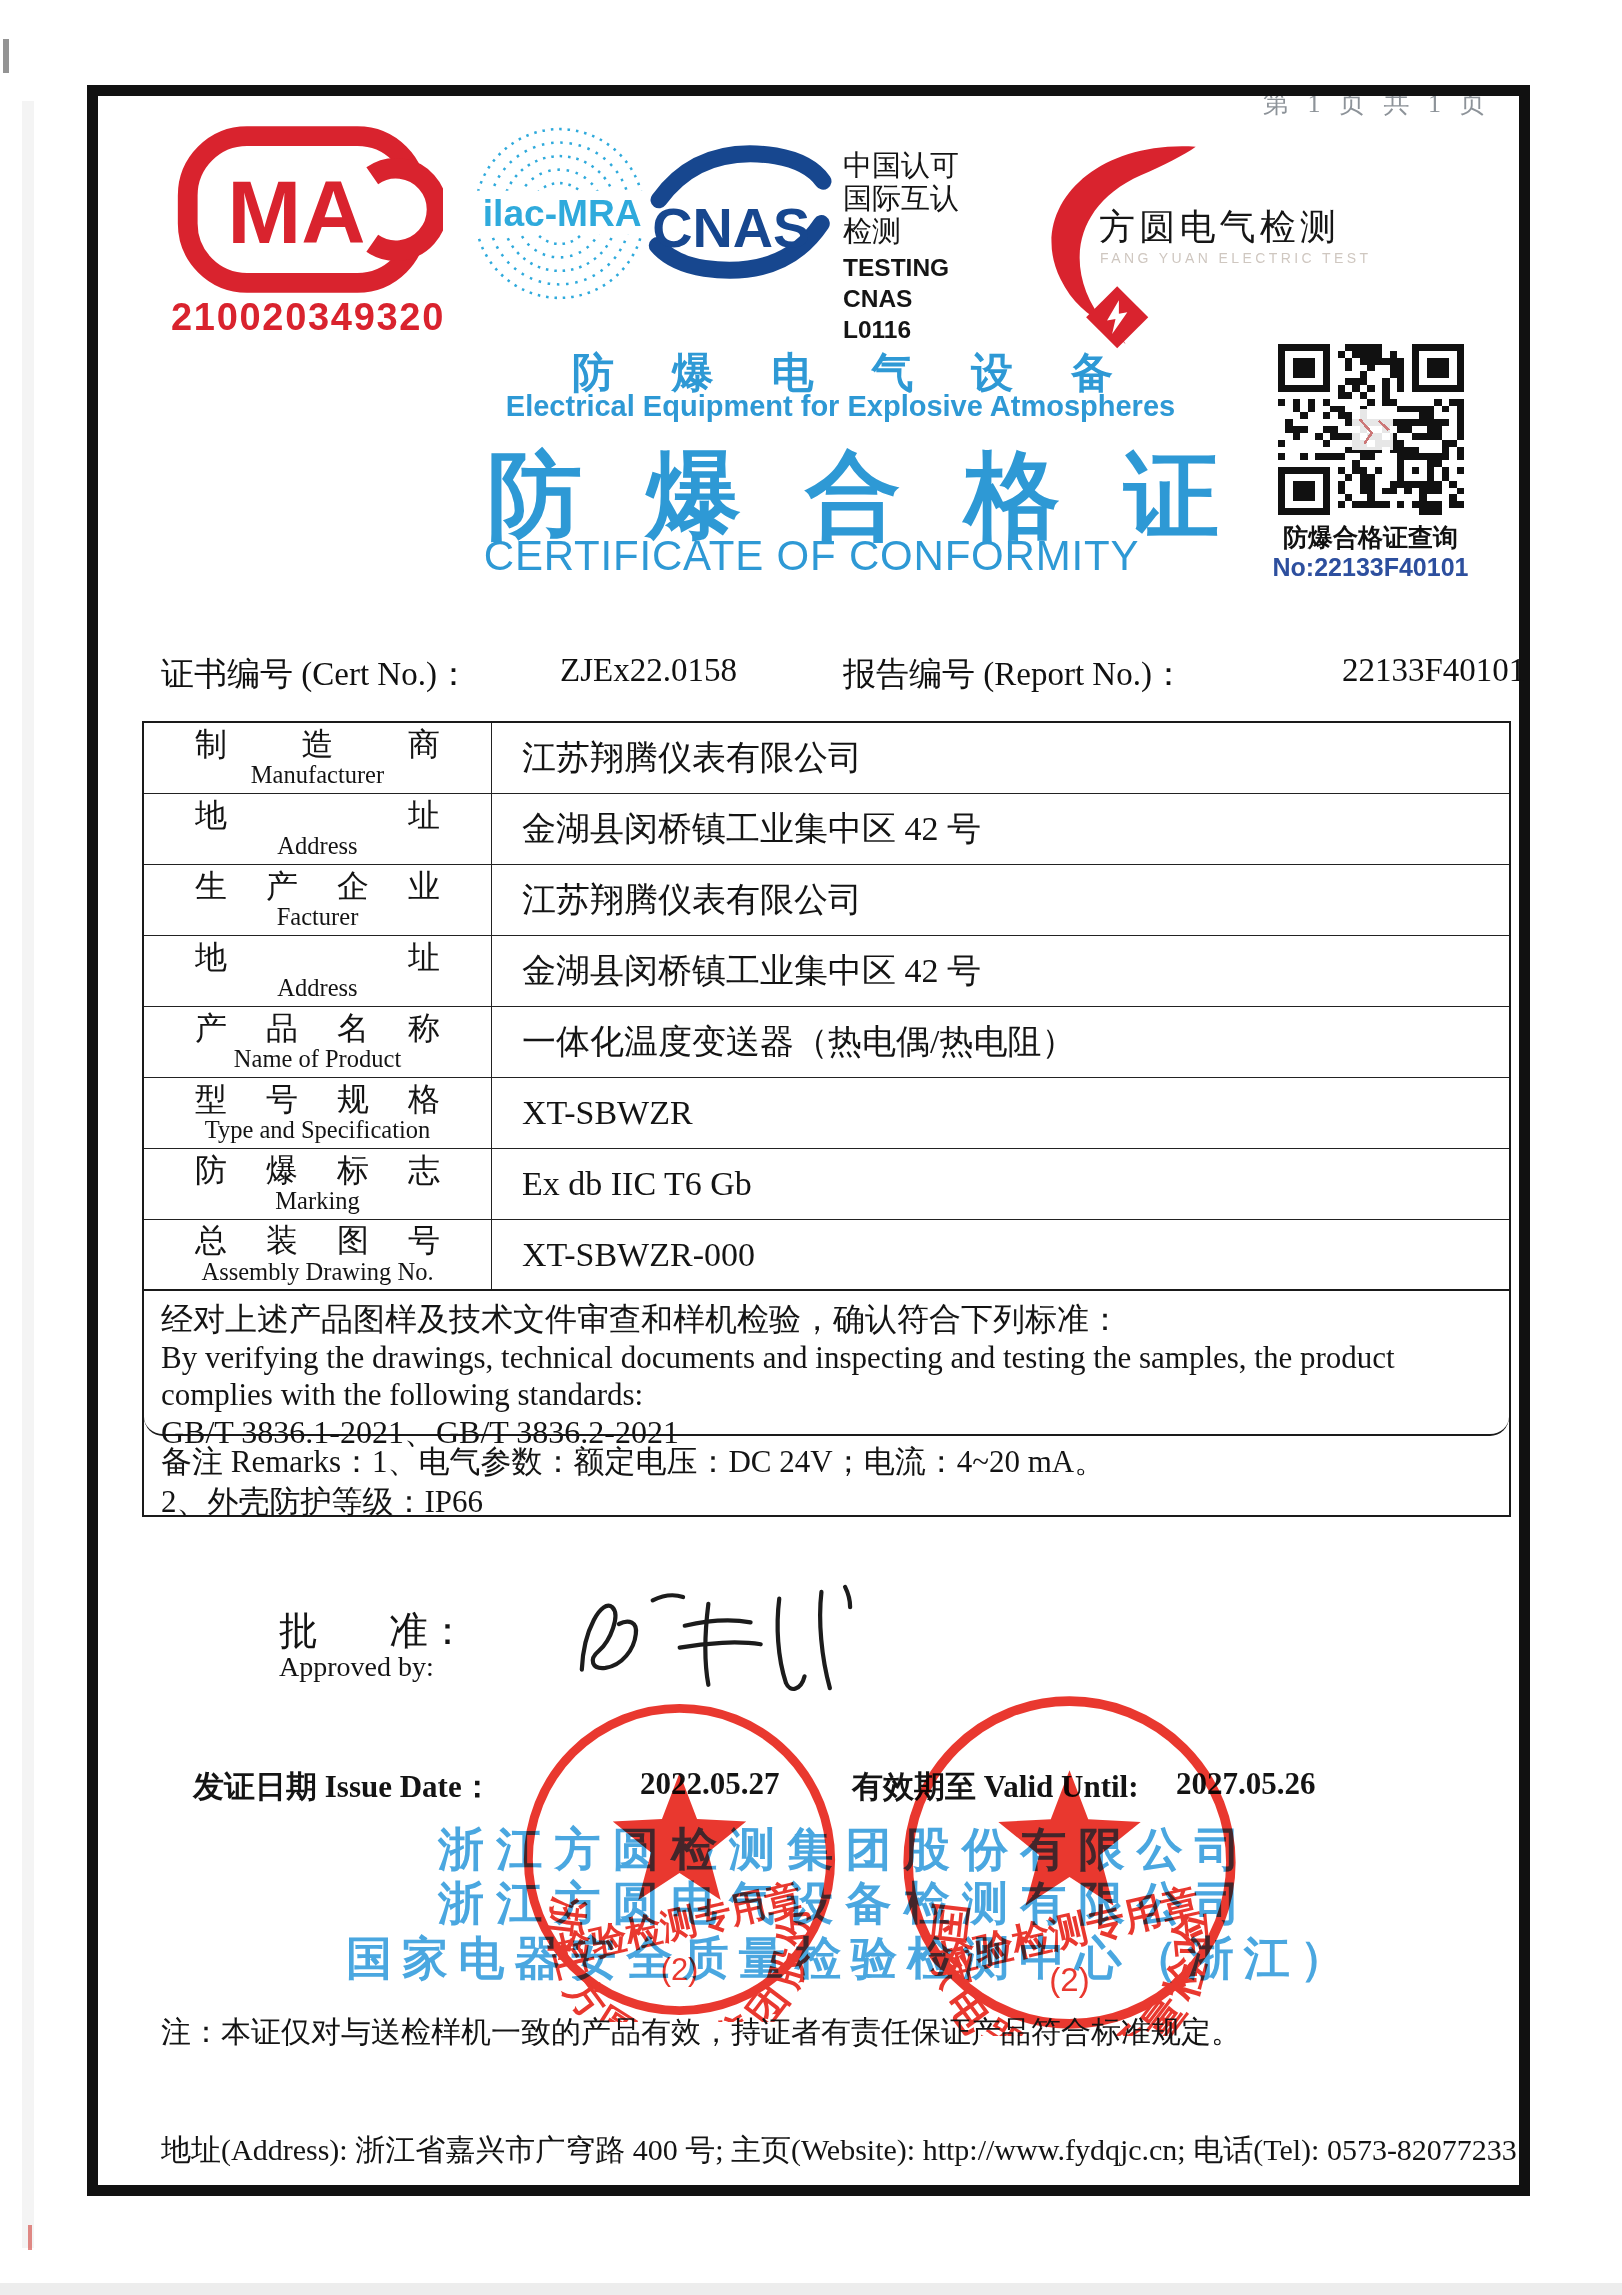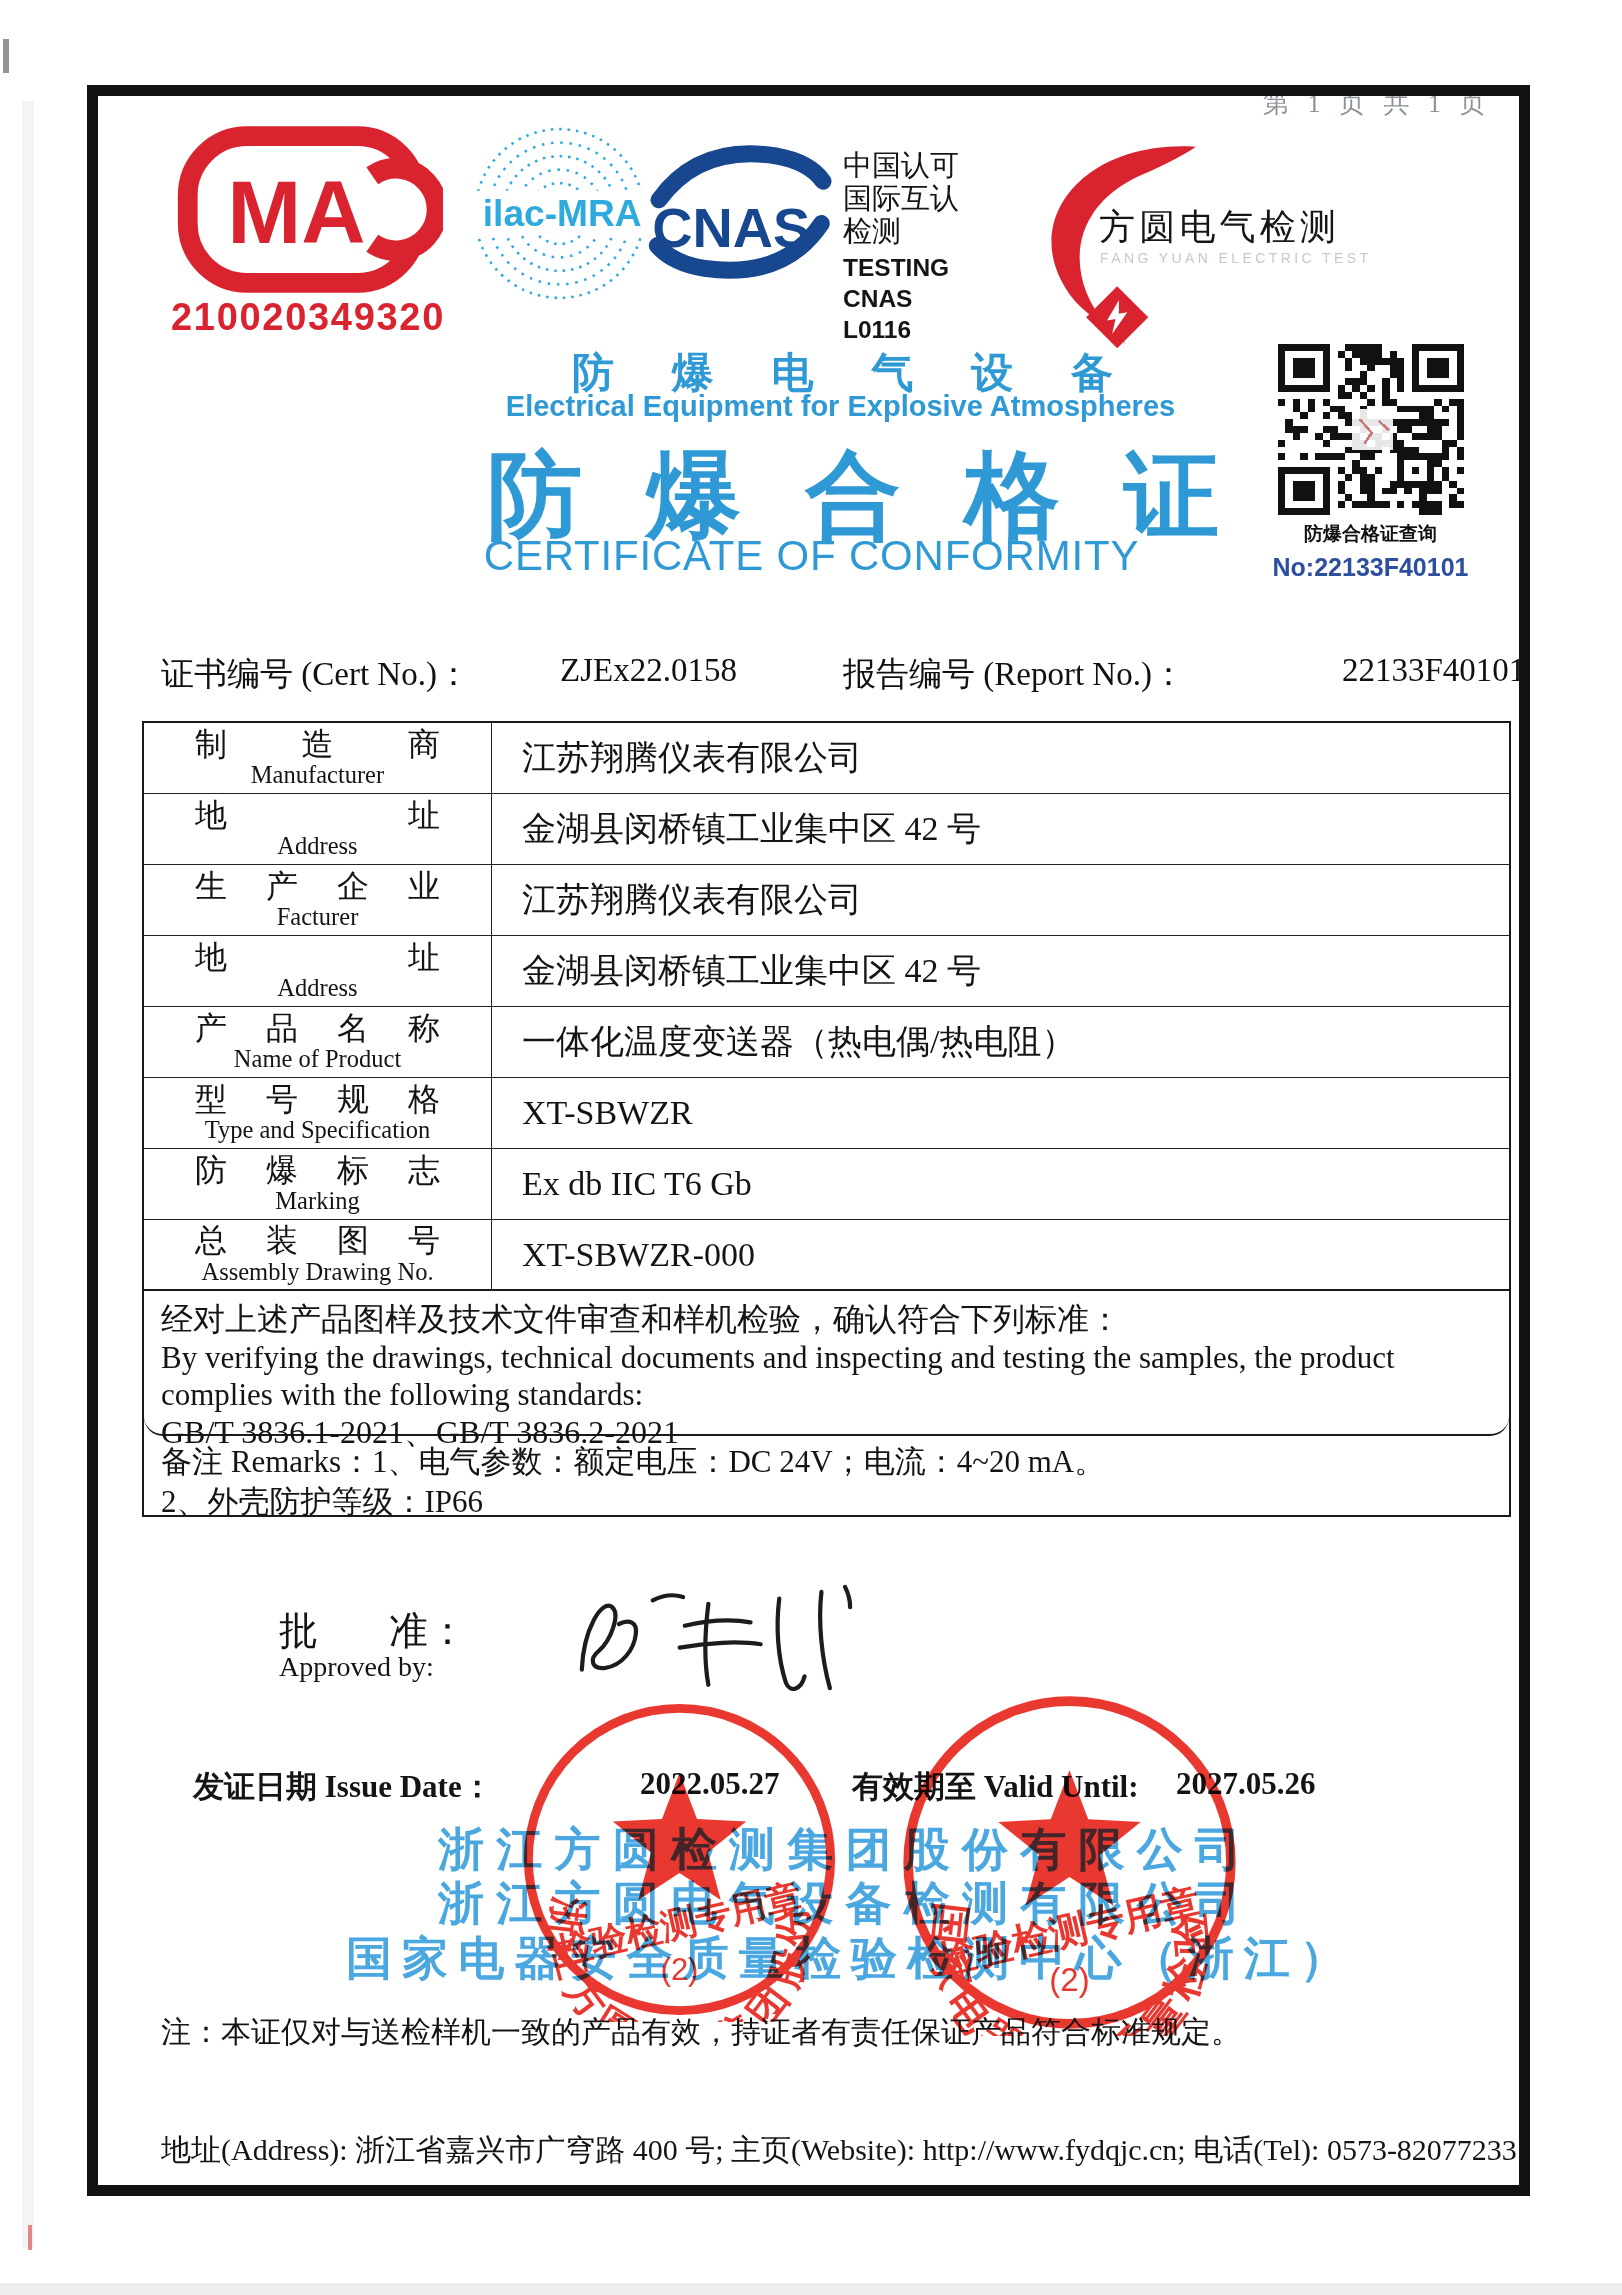--- a/index.html
+++ b/index.html
@@ -26,21 +26,21 @@
   
   .t-blue{color:#2e99d5;}
   .title-cn{left:572px;top:345px;width:541px;font-size:42px;font-weight:bold;}
   .title-en{left:473px;top:390px;width:735px;text-align:center;font-size:29px;font-weight:bold;}
   .main-title{left:487px;top:433px;width:732px;font-size:95px;font-weight:bold;}
   .main-title-en{left:471px;top:532px;width:681px;text-align:center;font-size:42px;letter-spacing:0.8px;}
   
   .spread{display:flex;justify-content:space-between;white-space:nowrap;}
   
   .qr-box{left:1278px;top:344px;width:186px;height:171px;}
-  .qr-caption{left:1264px;top:521px;width:213px;text-align:center;font-size:19px;font-weight:bold;color:#111;}
+  .qr-caption{left:1264px;top:521px;width:213px;text-align:center;font-size:25px;font-weight:bold;color:#111;}
   .qr-no{left:1264px;top:553px;width:213px;text-align:center;font-size:25px;font-weight:600;color:#2d4f9e;}
   
   .cert-row{font-family:"Liberation Serif",serif;font-size:33px;white-space:nowrap;color:#111;}
   
   .grid-wrap{left:142px;top:721px;width:1369px;border:2.5px solid #1a1a1a;box-sizing:border-box;background:transparent;}
   .trow{display:flex;height:71px;border-bottom:1.7px solid #222;box-sizing:border-box;}
   .trow:nth-child(8){border-bottom:2.5px solid #1a1a1a;}
   .tlabel{width:348px;border-right:1.7px solid #222;box-sizing:border-box;display:flex;flex-direction:column;
           justify-content:center;align-items:center;font-family:"Liberation Serif",serif;}
   .tlabel .cn{width:245px;font-size:32px;line-height:34px;}

